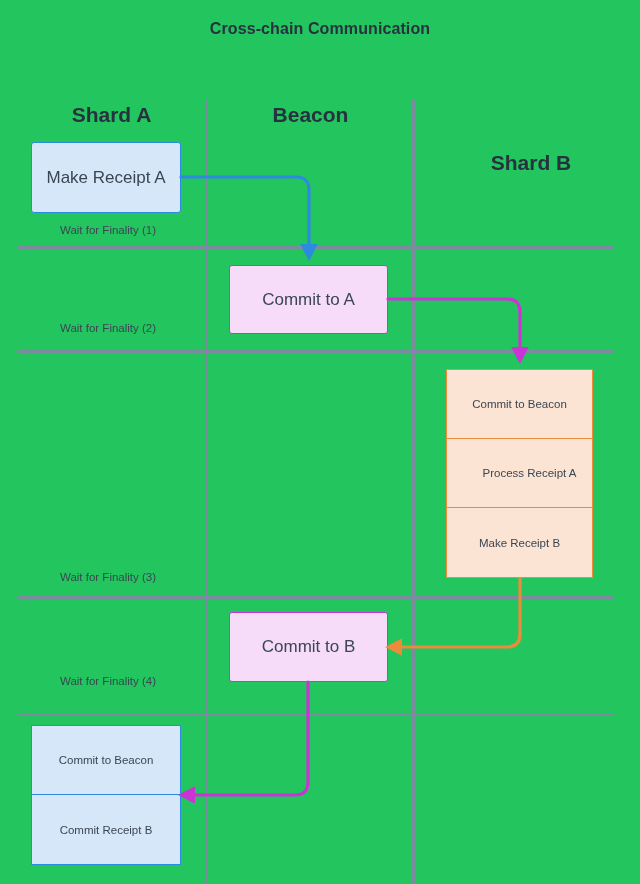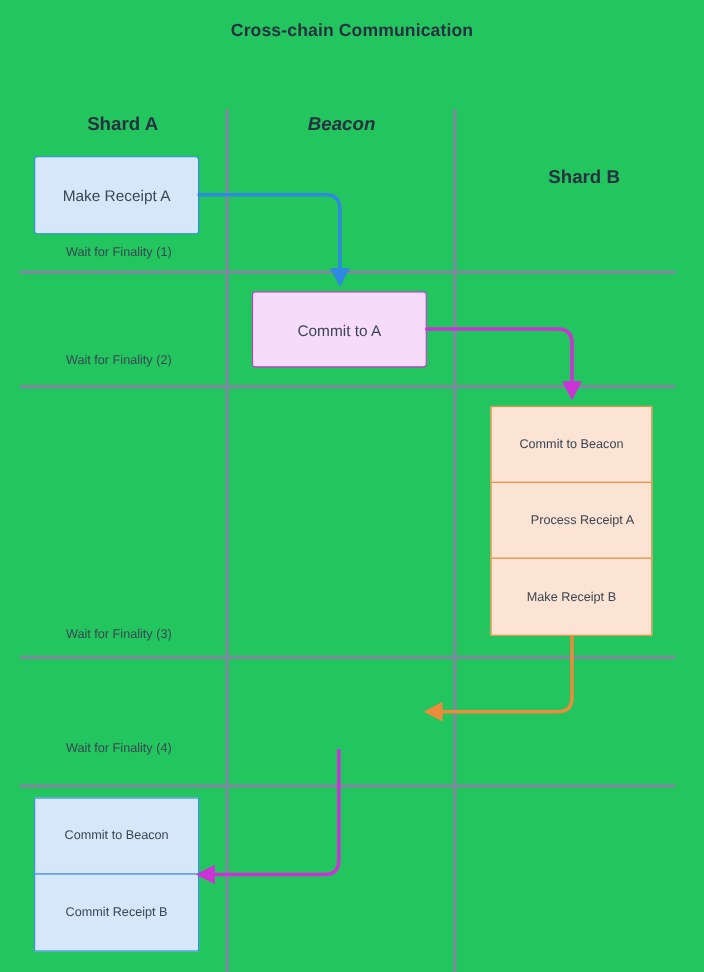--- a/index.html
+++ b/index.html
@@ -22,21 +22,21 @@
     width: 640px;
     text-align: center;
     font-size: 16px;
     font-weight: bold;
     color: #27313f;
     letter-spacing: 0.1px;
   }
   .col-head {
     position: absolute;
     top: 103px;
-    font-size: 17px;
+    font-size: 21px;
     font-weight: bold;
     color: #27313f;
     text-align: center;
   }
   .vline {
     position: absolute;
     width: 3px;
     background: #7b8a9c;
     top: 99px;
     height: 785px;
@@ -54,21 +54,21 @@
     width: 180px;
     text-align: center;
     font-size: 11.5px;
     color: #3b4654;
   }
   .node {
     position: absolute;
     display: flex;
     align-items: center;
     justify-content: center;
-    font-size: 14px;
+    font-size: 17px;
     color: #3b4654;
     text-align: center;
     border-radius: 3px;
   }
   .node.blue   { background: #d6e7f9; border: 1.6px solid #2e8ae0; }
   .node.purple { background: #f6dcf9; border: 1.8px solid #cc33d6; }
   .group { position: absolute; }
   .group .seg { position: absolute; left: 0; right: 0;
     display: flex; align-items: center; justify-content: center;
     font-size: 11.5px; color: #3b4654; }
@@ -81,21 +81,21 @@
   }
 </style>
 </head>
 <body>
 
 <div id="stage">
 
   <div id="title">Cross-chain Communication</div>
 
   <div class="col-head" style="left:18px; width:187px;">Shard A</div>
-  <div class="col-head" style="left:208px; width:205px;font-style:italic;">Beacon</div>
+  <div class="col-head" style="left:208px; width:205px;">Beacon</div>
   <div class="col-head" style="left:432px; width:198px;margin-top:48px;">Shard B</div>
 
   <div class="vline" style="left:205px;"></div>
   <div class="vline" style="left:412px;"></div>
 
   <div class="hline" style="top:246px;"></div>
   <div class="hline" style="top:350px;"></div>
   <div class="hline" style="top:596px;"></div>
   <div class="hline" style="top:713px;"></div>
 
@@ -117,20 +117,23 @@
       <span>Commit to Beacon</span>
     </div>
     <div class="seg" style="top:69px; height:70px;padding-left:20px;">
       <span>Process Receipt A</span>
     </div>
     <div class="seg" style="top:138px; height:71px;">
       <span>Make Receipt B</span>
     </div>
   </div>
 
+  <div class="node purple" style="left:229px; top:612px; width:159px; height:70px;">
+    <span>Commit to B</span>
+  </div>
 
   <div class="group blue" style="left:31px; top:725px; width:150px; height:140px;">
     <div class="seg" style="top:0; height:70px;">
       <span>Commit to Beacon</span>
     </div>
     <div class="seg" style="top:69px; height:71px;">
       <span>Commit Receipt B</span>
     </div>
   </div>
 

